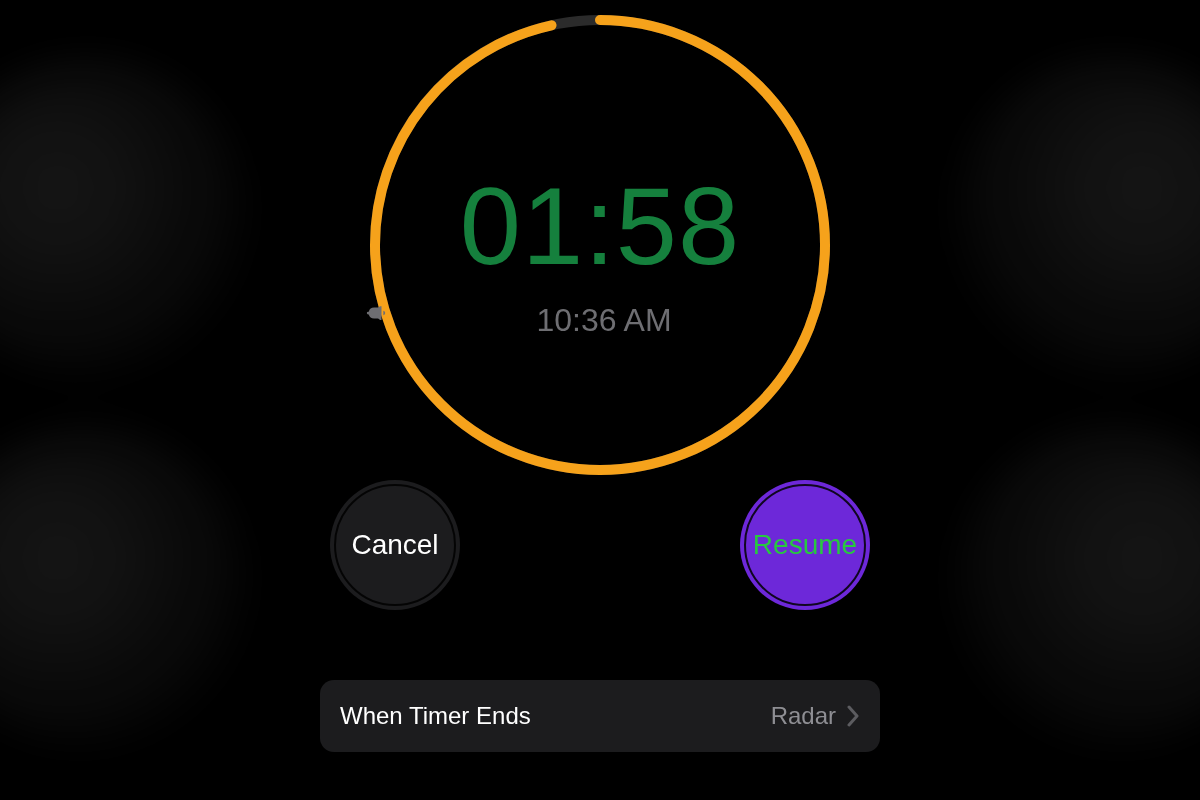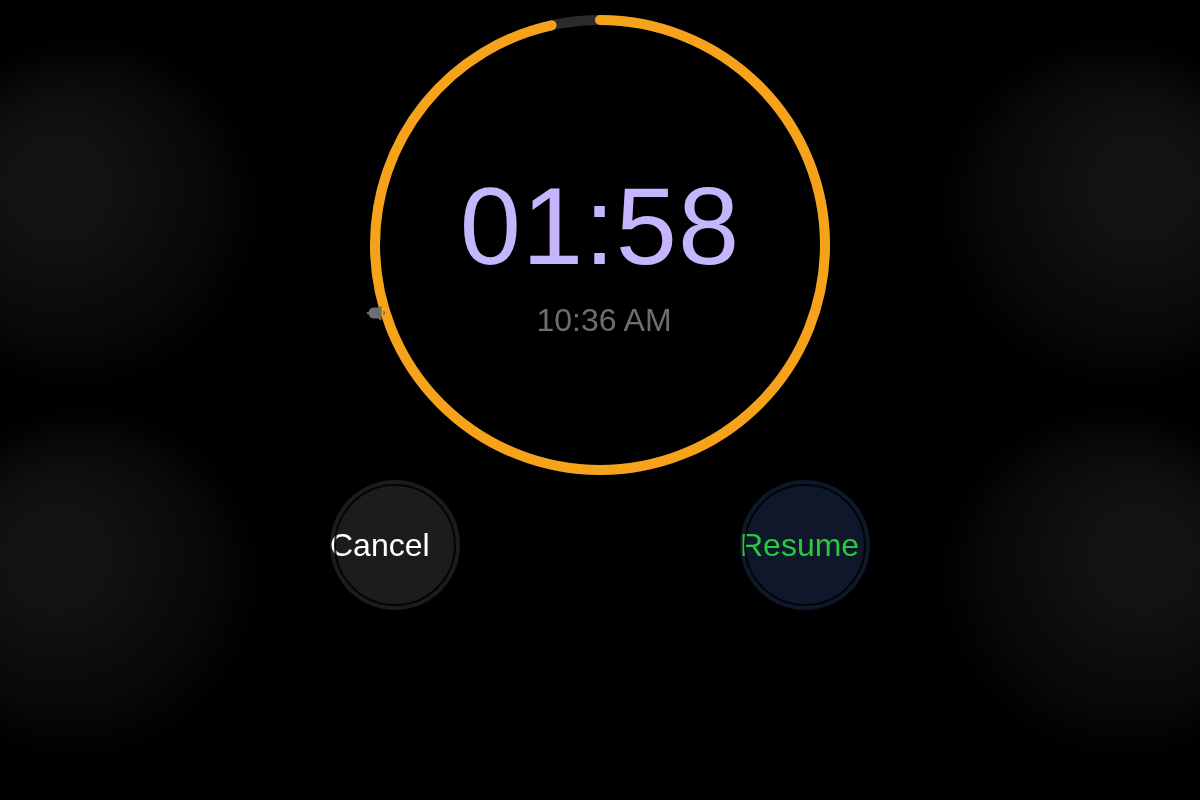--- a/index.html
+++ b/index.html
@@ -73,21 +73,21 @@
     stroke-width: 10;
     stroke-linecap: round;
   }
 
   .time-remaining {
     position: absolute;
     left: 0;
     right: 0;
     top: 152px;
     text-align: center;
-    color: #c4b5fd;
+    color: #15803d;
     font-size: 110px;
     font-weight: 200;
     letter-spacing: 1px;
     font-variant-numeric: tabular-nums;
   }
 
   .end-row {
     position: absolute;
     left: 0;
     right: 0;
@@ -105,42 +105,43 @@
   .end-row .bell svg { display: block; }
 
   
   .btn {
     position: absolute;
     width: 130px;
     height: 130px;
     border-radius: 50%;
     display: flex;
     align-items: center;
-    font-size: 32px;
+    justify-content: center;
+    font-size: 28px;
     cursor: pointer;
     user-select: none;
   }
   .btn::after {
     content: "";
     position: absolute;
     inset: 4px;
     border-radius: 50%;
     border: 2px solid rgba(0,0,0,0.85);
     pointer-events: none;
   }
   .btn-cancel {
     left: 30px;
     top: 480px;
     background: #1c1c1e;
     color: #ffffff;
   }
   .btn-resume {
     right: 30px;
     top: 480px;
-    background: #0f172a;
+    background: #6d28d9;
     color: #28c840;
   }
 
   
   .row {
     position: absolute;
     left: 20px;
     right: 20px;
     top: 680px;
     height: 72px;
@@ -201,15 +202,24 @@
     </div>
 
     <div class="btn btn-cancel">
       <span>Cancel</span>
     </div>
 
     <div class="btn btn-resume">
       <span>Resume</span>
     </div>
 
+    <div class="row">
+      <span class="row-label">When Timer Ends</span>
+      <span class="row-value">Radar</span>
+      <span class="row-chevron">
+        <svg width="14" height="22" viewBox="0 0 14 22" fill="none">
+          <path d="M3 2l8 9-8 9" stroke="currentColor" stroke-width="3" stroke-linecap="round" stroke-linejoin="round"></path>
+        </svg>
+      </span>
+    </div>
 
   </div>
 </div>
 
 </body></html>

